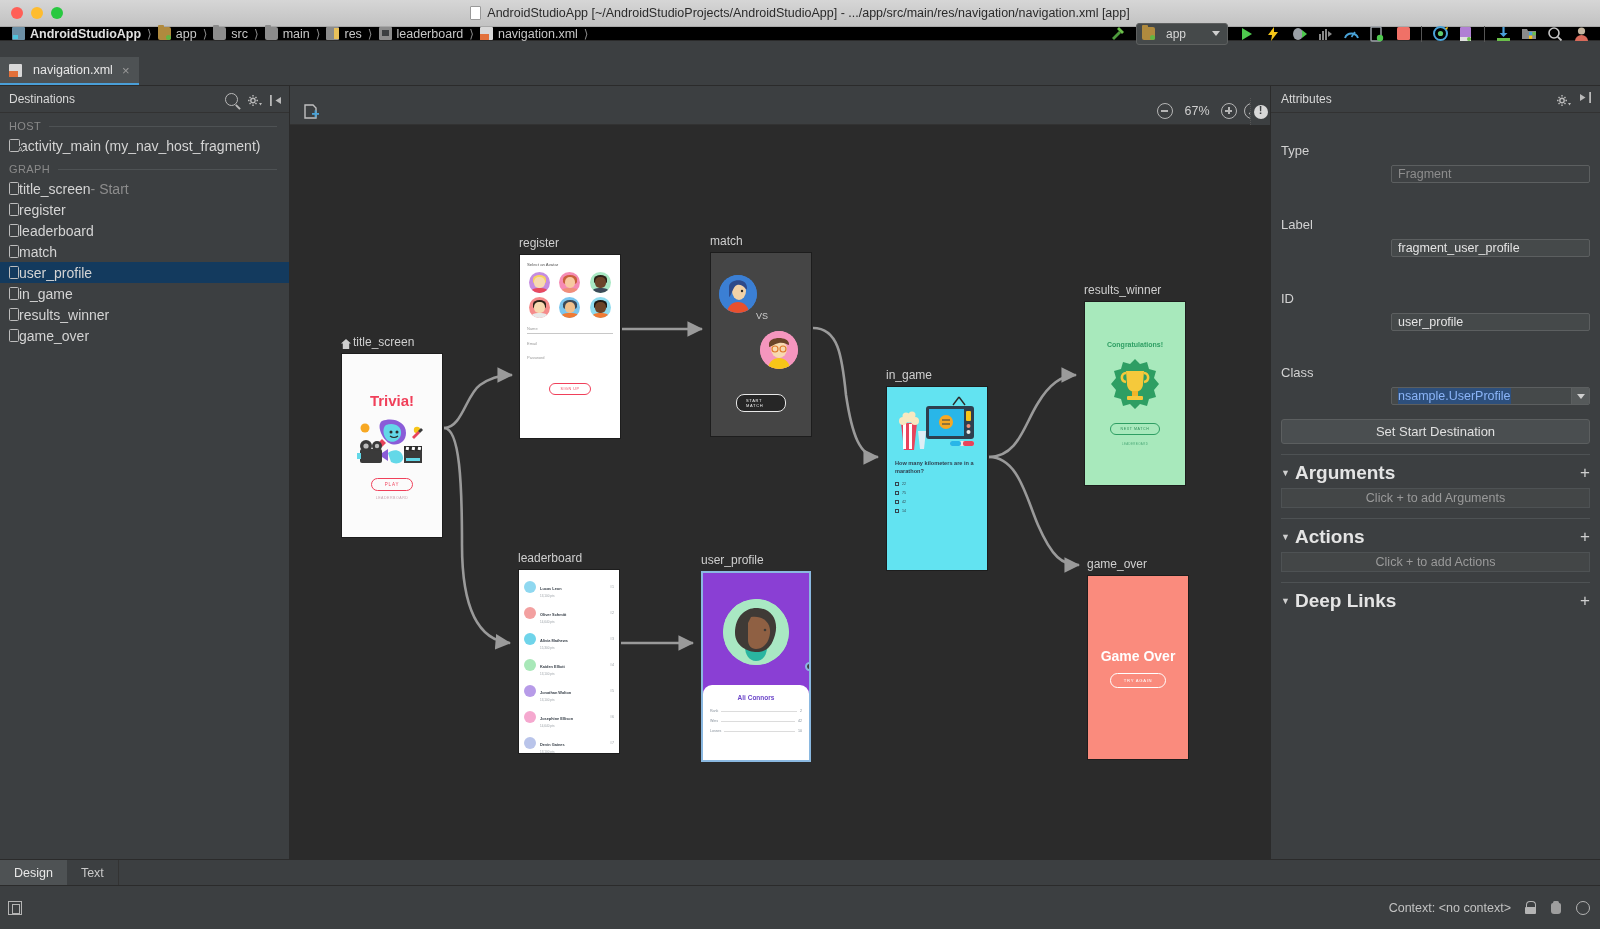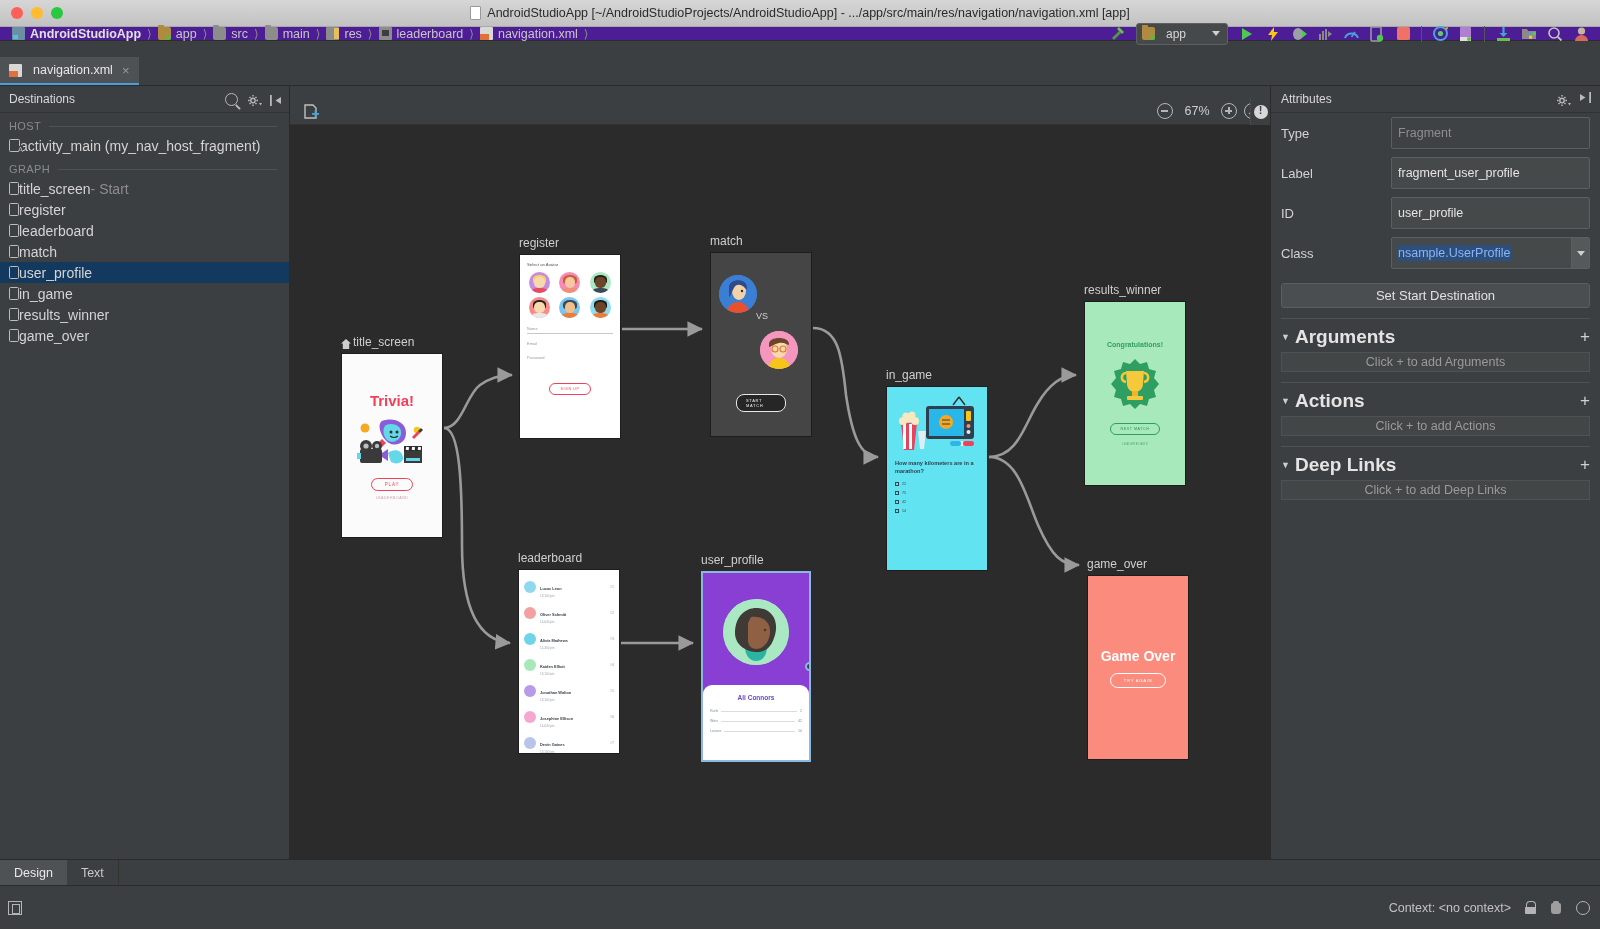--- a/index.html
+++ b/index.html
@@ -32,21 +32,21 @@
   }
   .title-doc-ico {
     display:inline-block; width:11px; height:14px; background:#fff;
     border:1px solid #999; vertical-align:-3px; margin-right:6px;
     border-radius:1px;
   }
 
   
   .navbar {
     position:absolute; left:0; top:27px; width:1600px; height:14px;
-    background:#4c1d95; border-bottom:1px solid #2b2b2b;
+    background:#000000; border-bottom:1px solid #2b2b2b;
     display:flex; align-items:center;
   }
   .crumbs { display:flex; align-items:center; margin-left:10px; }
   .crumb {
     display:flex; align-items:center; font-size:12.5px; color:#c7c7c7;
     padding:0 2px; white-space:nowrap;
   }
   .crumb.first { font-weight:bold; color:#e0e0e0; }
   .crumb-sep {
     color:#8a8a8a; margin:0 4px; font-size:12px;
@@ -239,22 +239,22 @@
   .rightpanel {
     position:absolute; left:1270px; top:86px; width:330px; height:773px;
     background:#3c3f41; border-left:1px solid #2b2b2b;
   }
   .rp-header { height:27px; display:flex; align-items:center; padding:0 8px 0 10px; border-bottom:1px solid #323232; }
   .rp-title { font-size:12px; color:#d9d9d9; }
   .rp-actions { margin-left:auto; display:flex; align-items:center; gap:9px; }
   .attr-row { display:flex; align-items:center; padding:4px 10px 4px 10px; }
   .attr-label { width:110px; font-size:13px; color:#d2d2d2; }
   .attr-input {
-    flex:1; height:32px; background:#45494a; border:1px solid #5c5f60; border-radius:2px;
-    font-size:12.5px; color:#e4e4e4; padding:0 6px; display:flex; align-items:center;
+    flex:1; height:18px; background:#45494a; border:1px solid #5c5f60; border-radius:2px;
+    font-size:12.5px; color:#e4e4e4; padding:0 6px; display:flex; align-items:center;margin-top:48px;
   }
   .attr-input.readonly { color:#8d8d8d; background:#3f4244; }
   .attr-input.combo { padding-right:0; overflow:hidden; }
   .attr-input .hl { background:#2d4f7c; color:#8ab4f8; padding:1px 0; }
   .combo-arrow {
     width:18px; height:100%; background:#55595a; border-left:1px solid #5c5f60;
     display:flex; align-items:center; justify-content:center; margin-left:auto;
   }
   .set-start {
     margin:10px 10px 0 10px; height:25px; background:#4a4e50; border:1px solid #5c5f60;
@@ -983,21 +983,20 @@
       <span class="plus">+</span>
     </div>
     <div class="sec-empty">Click + to add Actions</div>
 
     <div class="sec-divider"></div>
     <div class="sec-head">
       <span class="tri">▼</span>
       <span class="nm">Deep Links</span>
       <span class="plus">+</span>
     </div>
-    <div class="sec-empty">Click + to add Deep Links</div>
   </div>
 
   <div class="bottom-tabs">
     <div class="btab active">Design</div>
     <div class="btab">Text</div>
     <div class="btab-fill"></div>
   </div>
 
   <div class="statusbar">
     <div class="sb-left">

